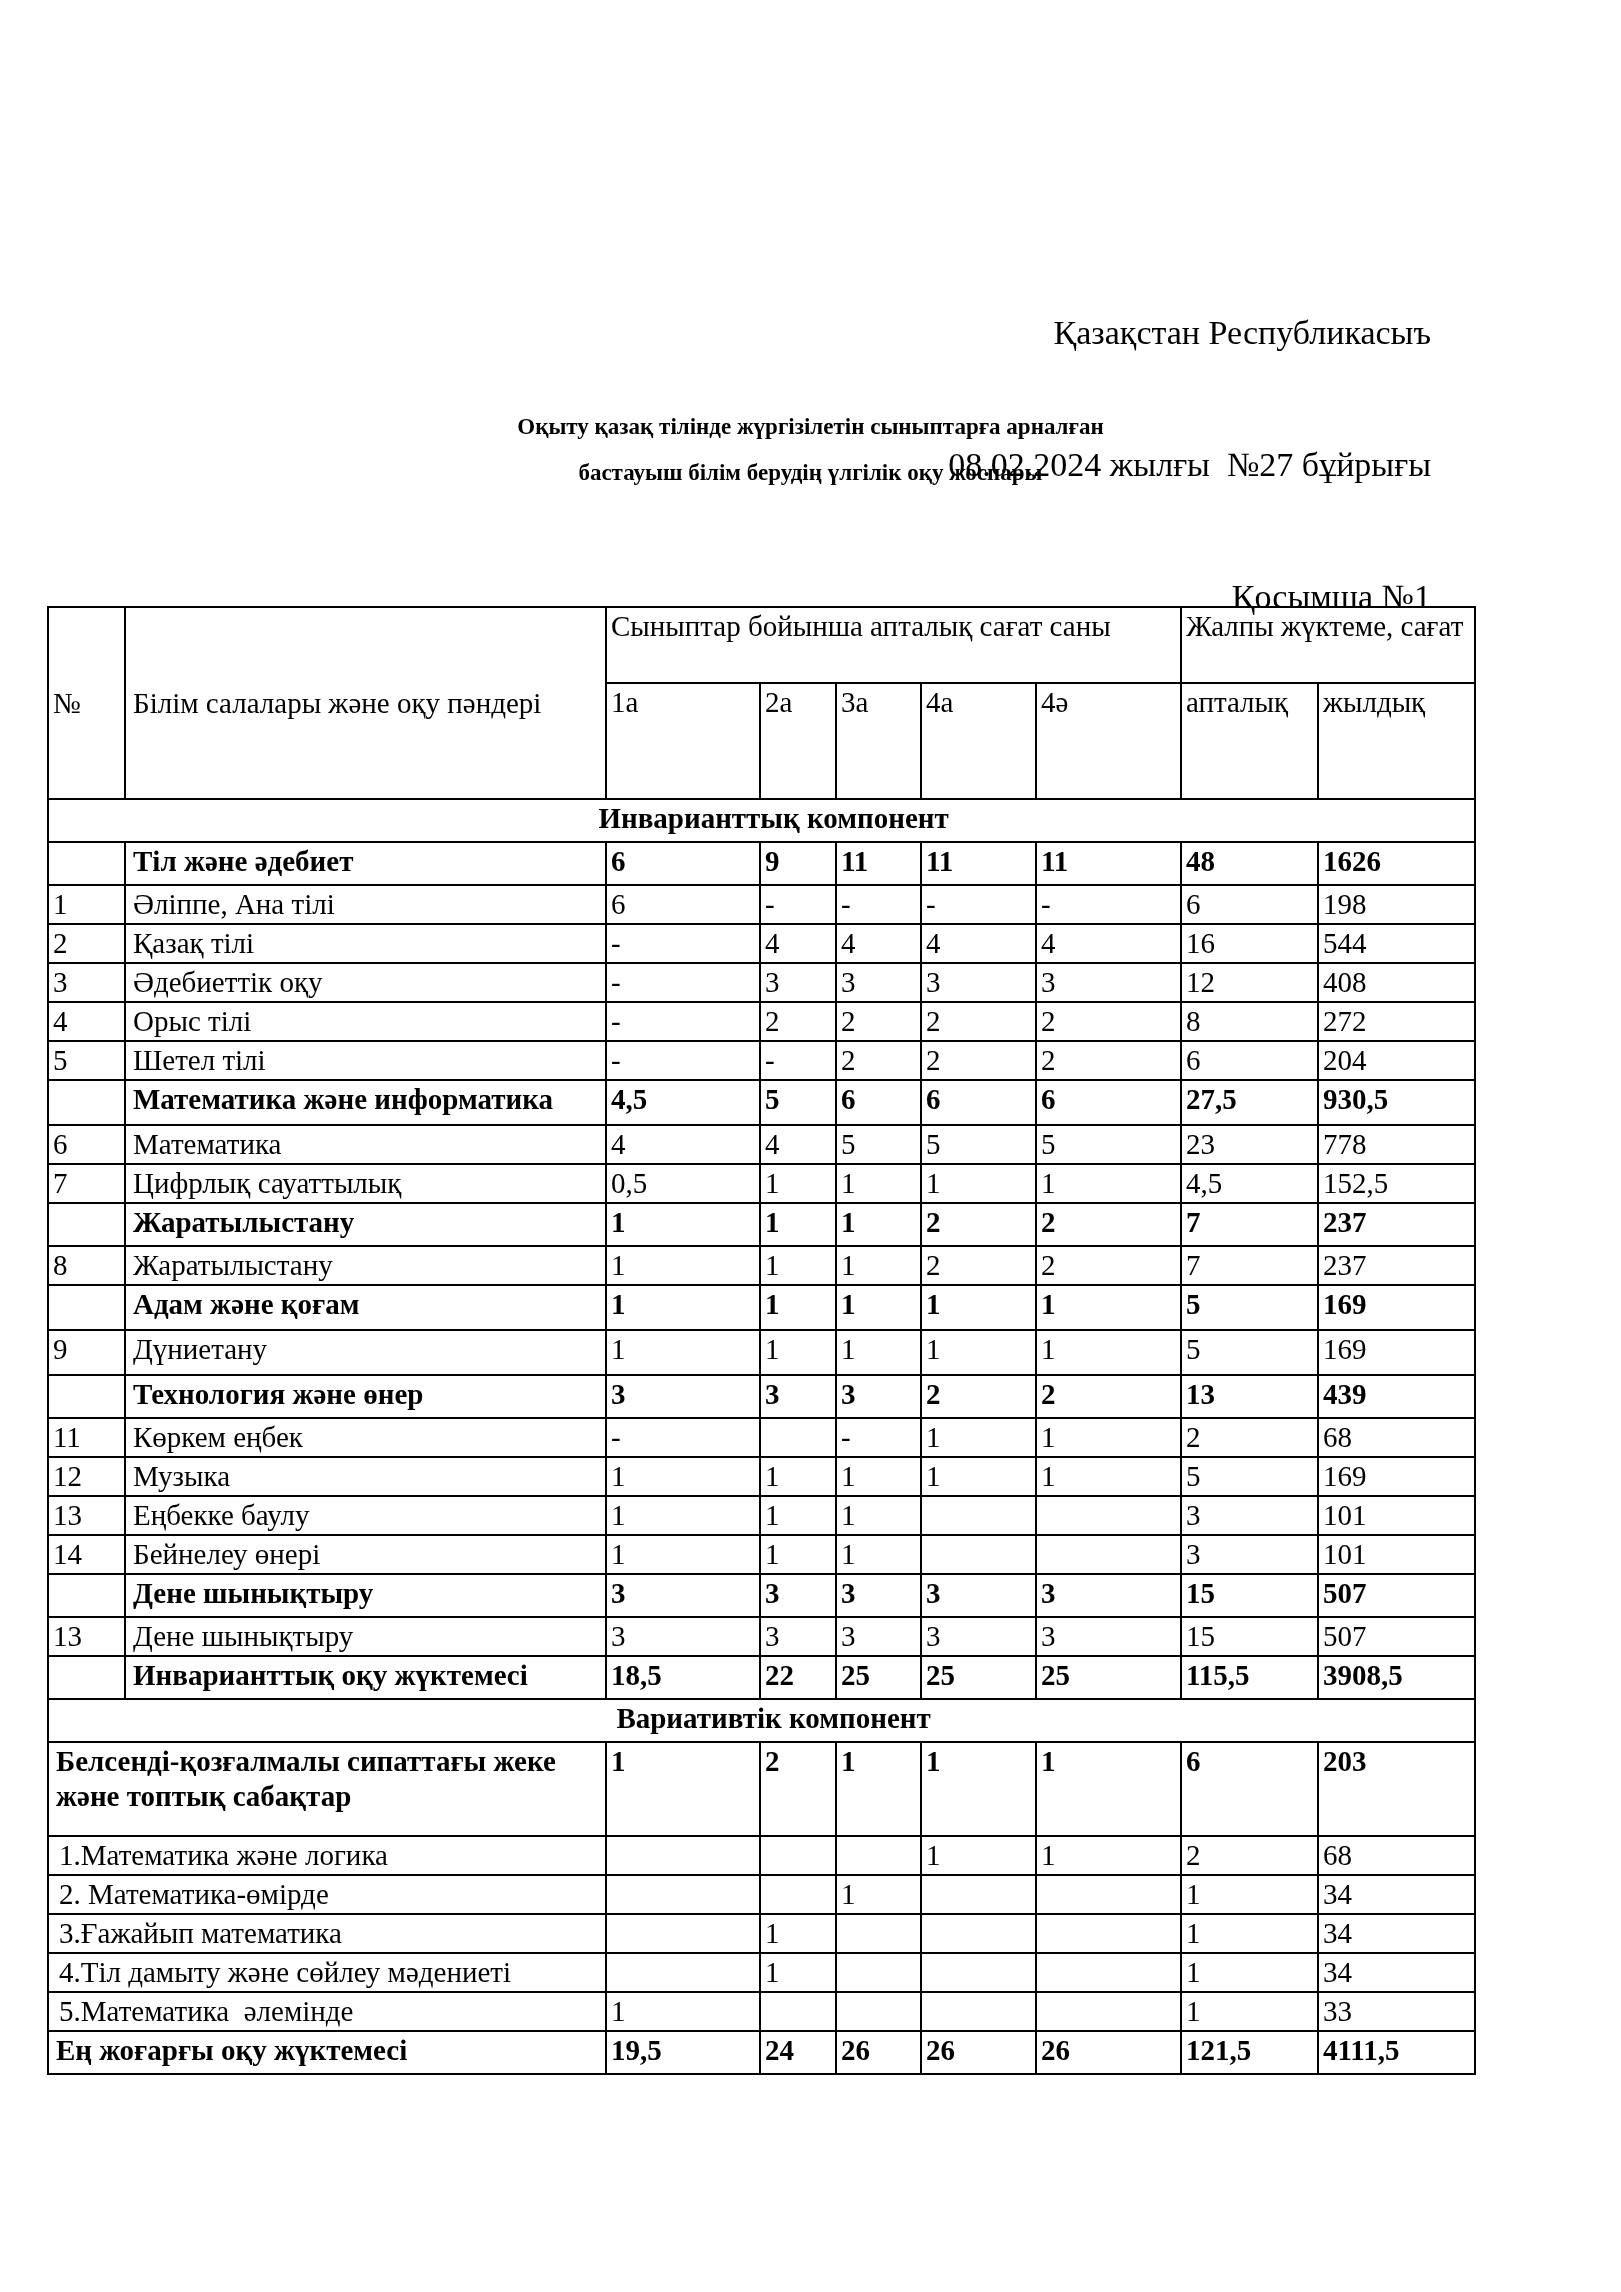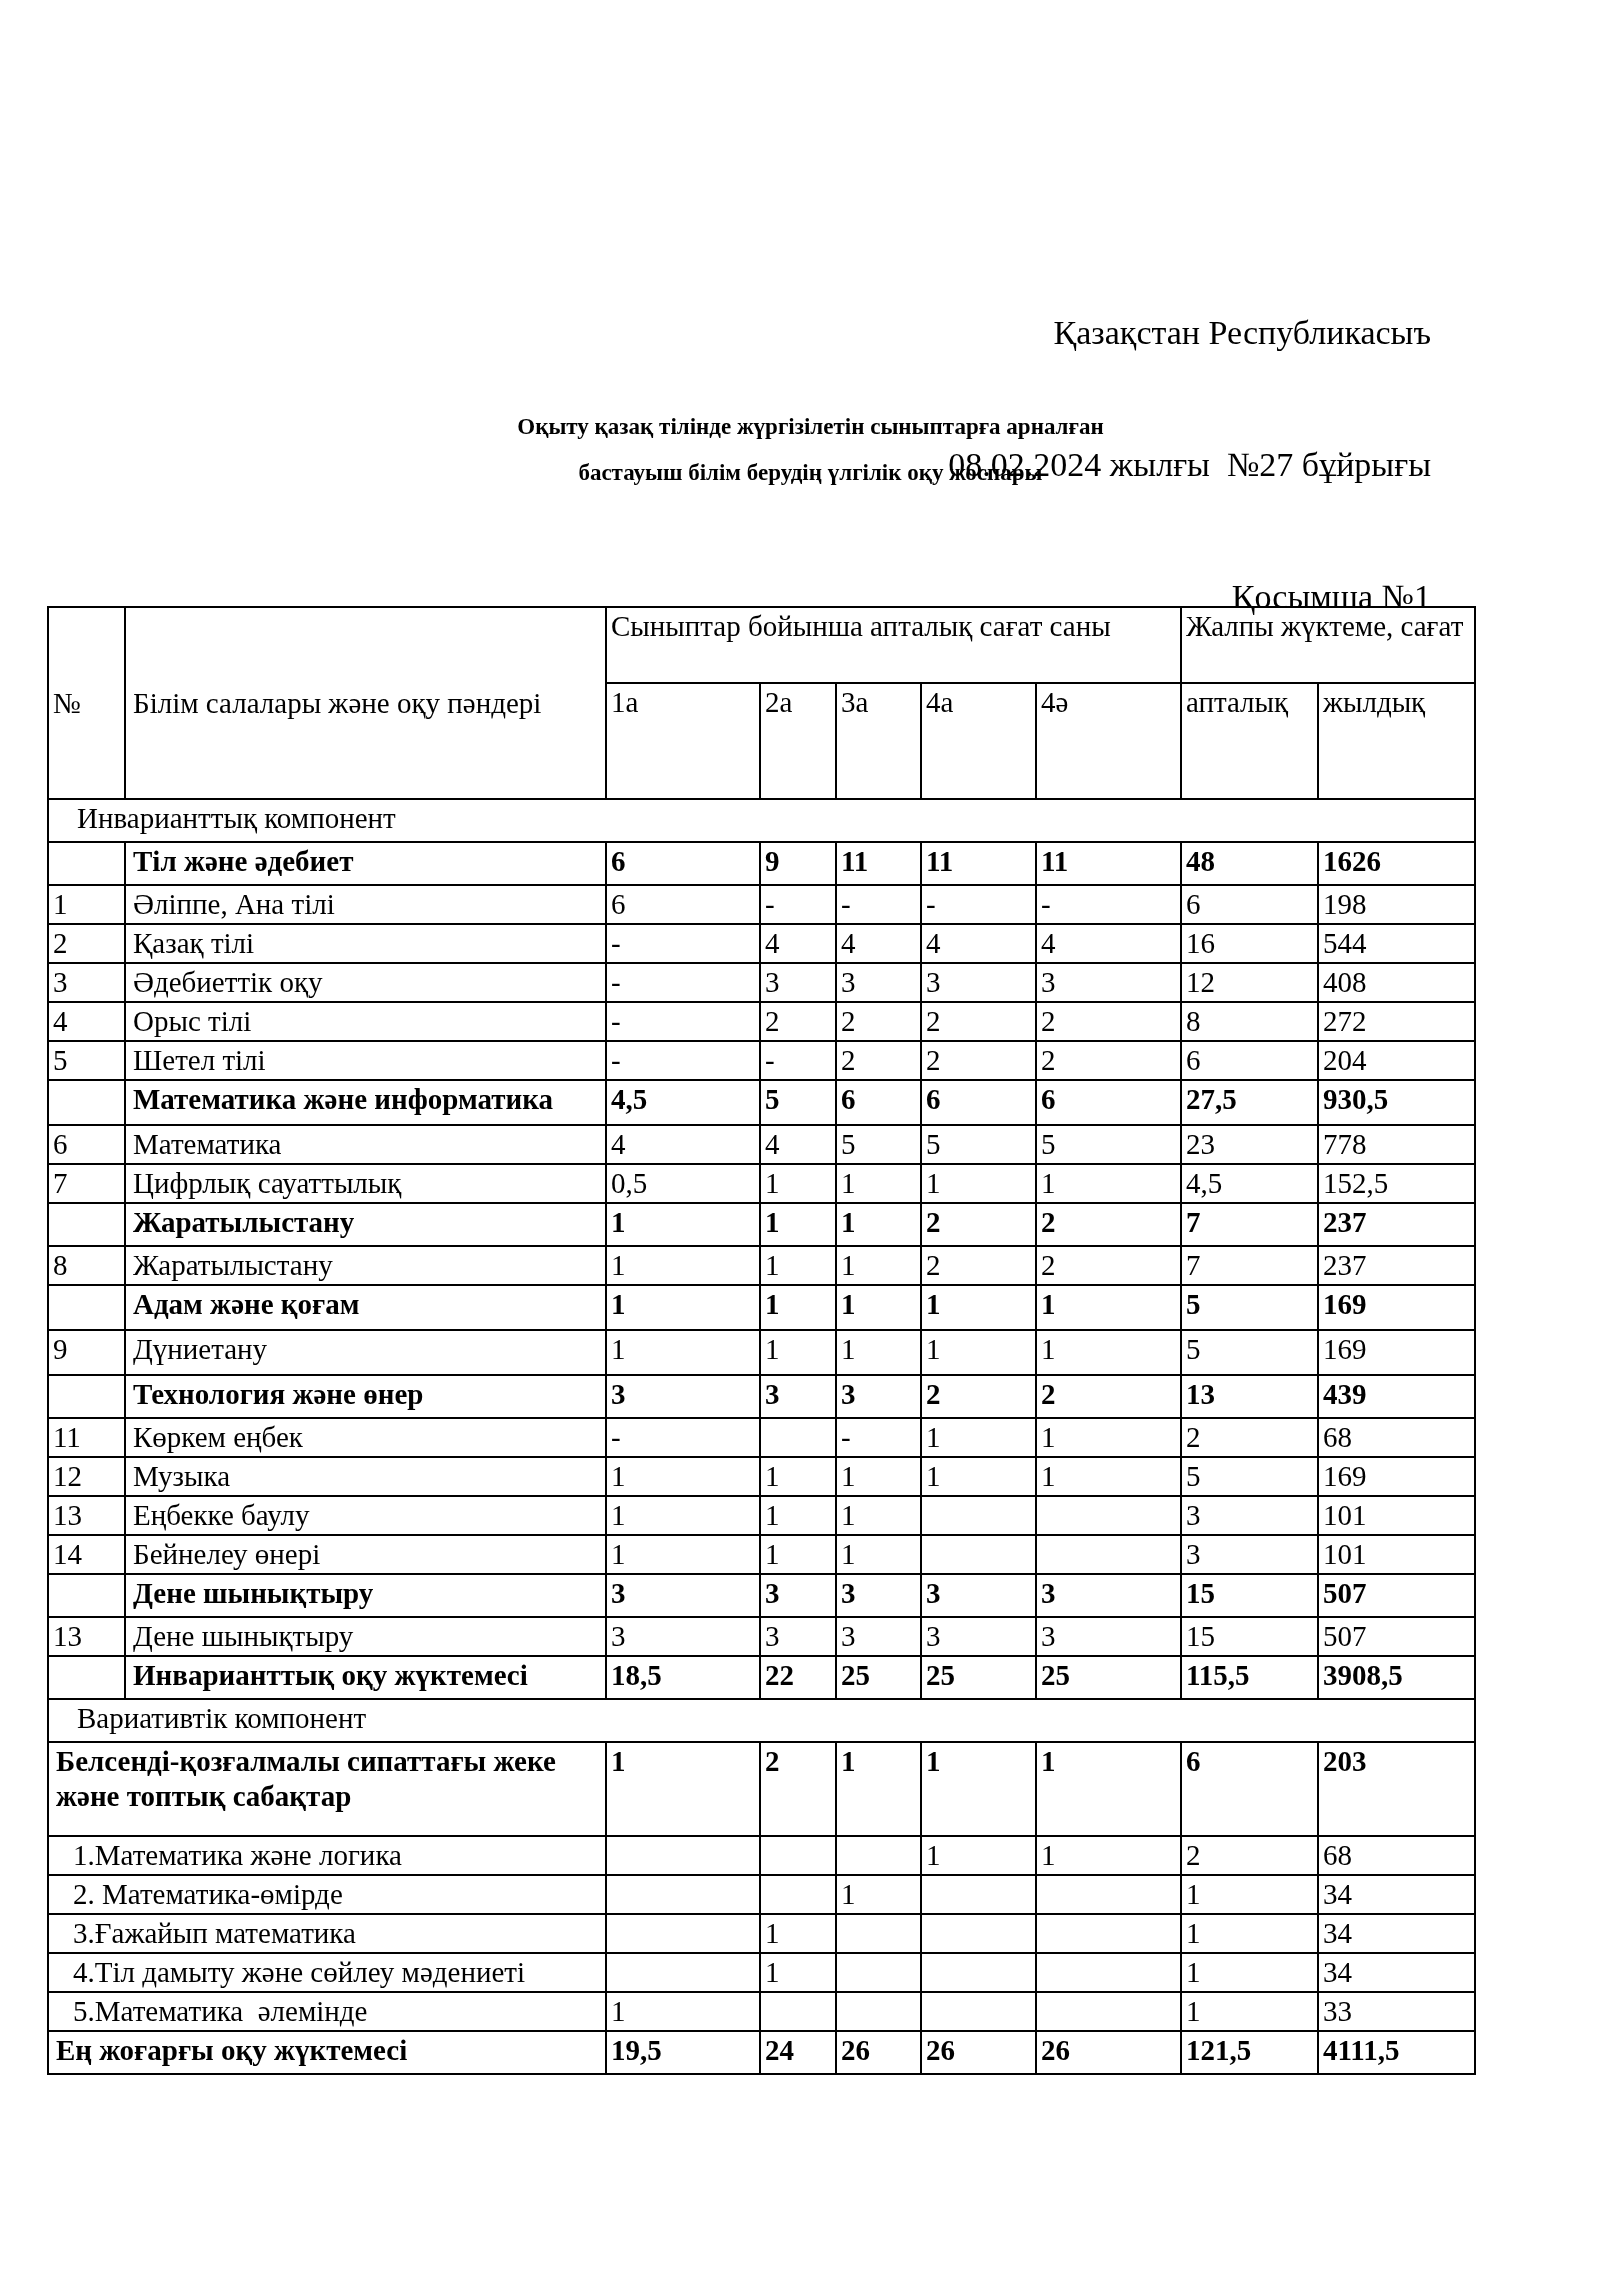--- a/index.html
+++ b/index.html
@@ -46,33 +46,34 @@
   }
   thead tr.hrow1 { height: 76px; }
   thead tr.hrow2 { height: 116px; }
   thead tr.hrow2 td { border-bottom: 2.9px solid #000; }
   td.v-mid { vertical-align: middle; }
   td.name-cell { padding-left: 7px; white-space: pre-wrap; }
   .bold { font-weight: bold; }
   tr.r-section td {
     border-top: 2.9px solid #000;
     border-bottom: 2.9px solid #000;
-    font-weight: normal;
+    text-align: center;
+    font-weight: bold;
     padding-left: 28px;
   }
   tr.bold-row td {
     border-top-width: 2.9px;
     border-bottom-width: 2.9px;
     font-weight: bold;
   }
   tr.sz-s { height: 43px; }
   tr.sz-n { height: 39px; }
   tr.sz-t { height: 45px; }
   tr.sz-b { height: 94px; }
-  td.indent { padding-left: 24px; }
+  td.indent { padding-left: 10px; }
 </style>
 </head>
 <body>
 
 <div class="doc-header">
   <div>Қазақстан Республикасыъ</div>
   <div>08.02.2024 жылғы  №27 бұйрығы</div>
   <div>Қосымша №1</div>
 </div>
 

